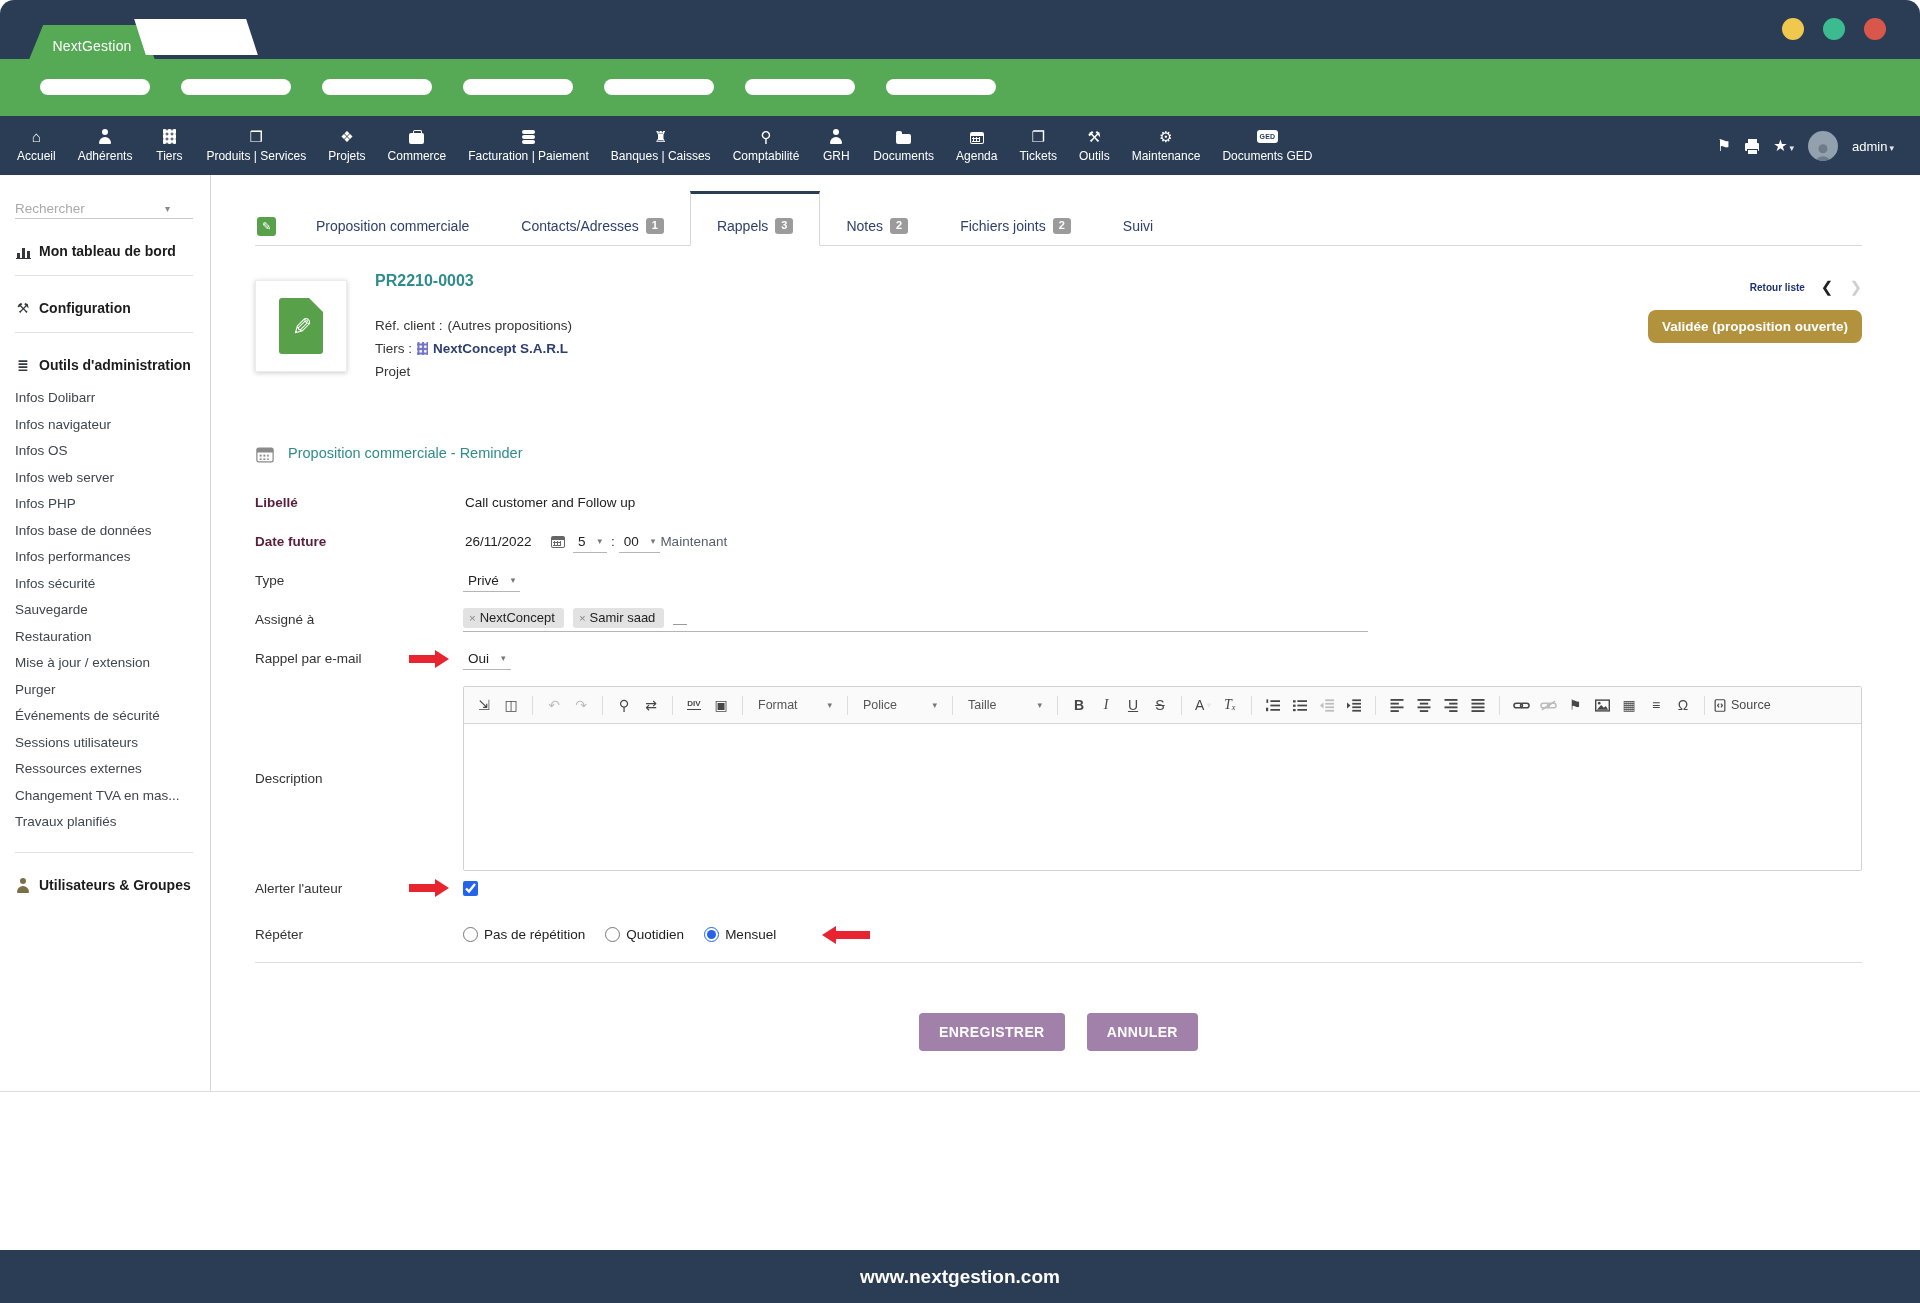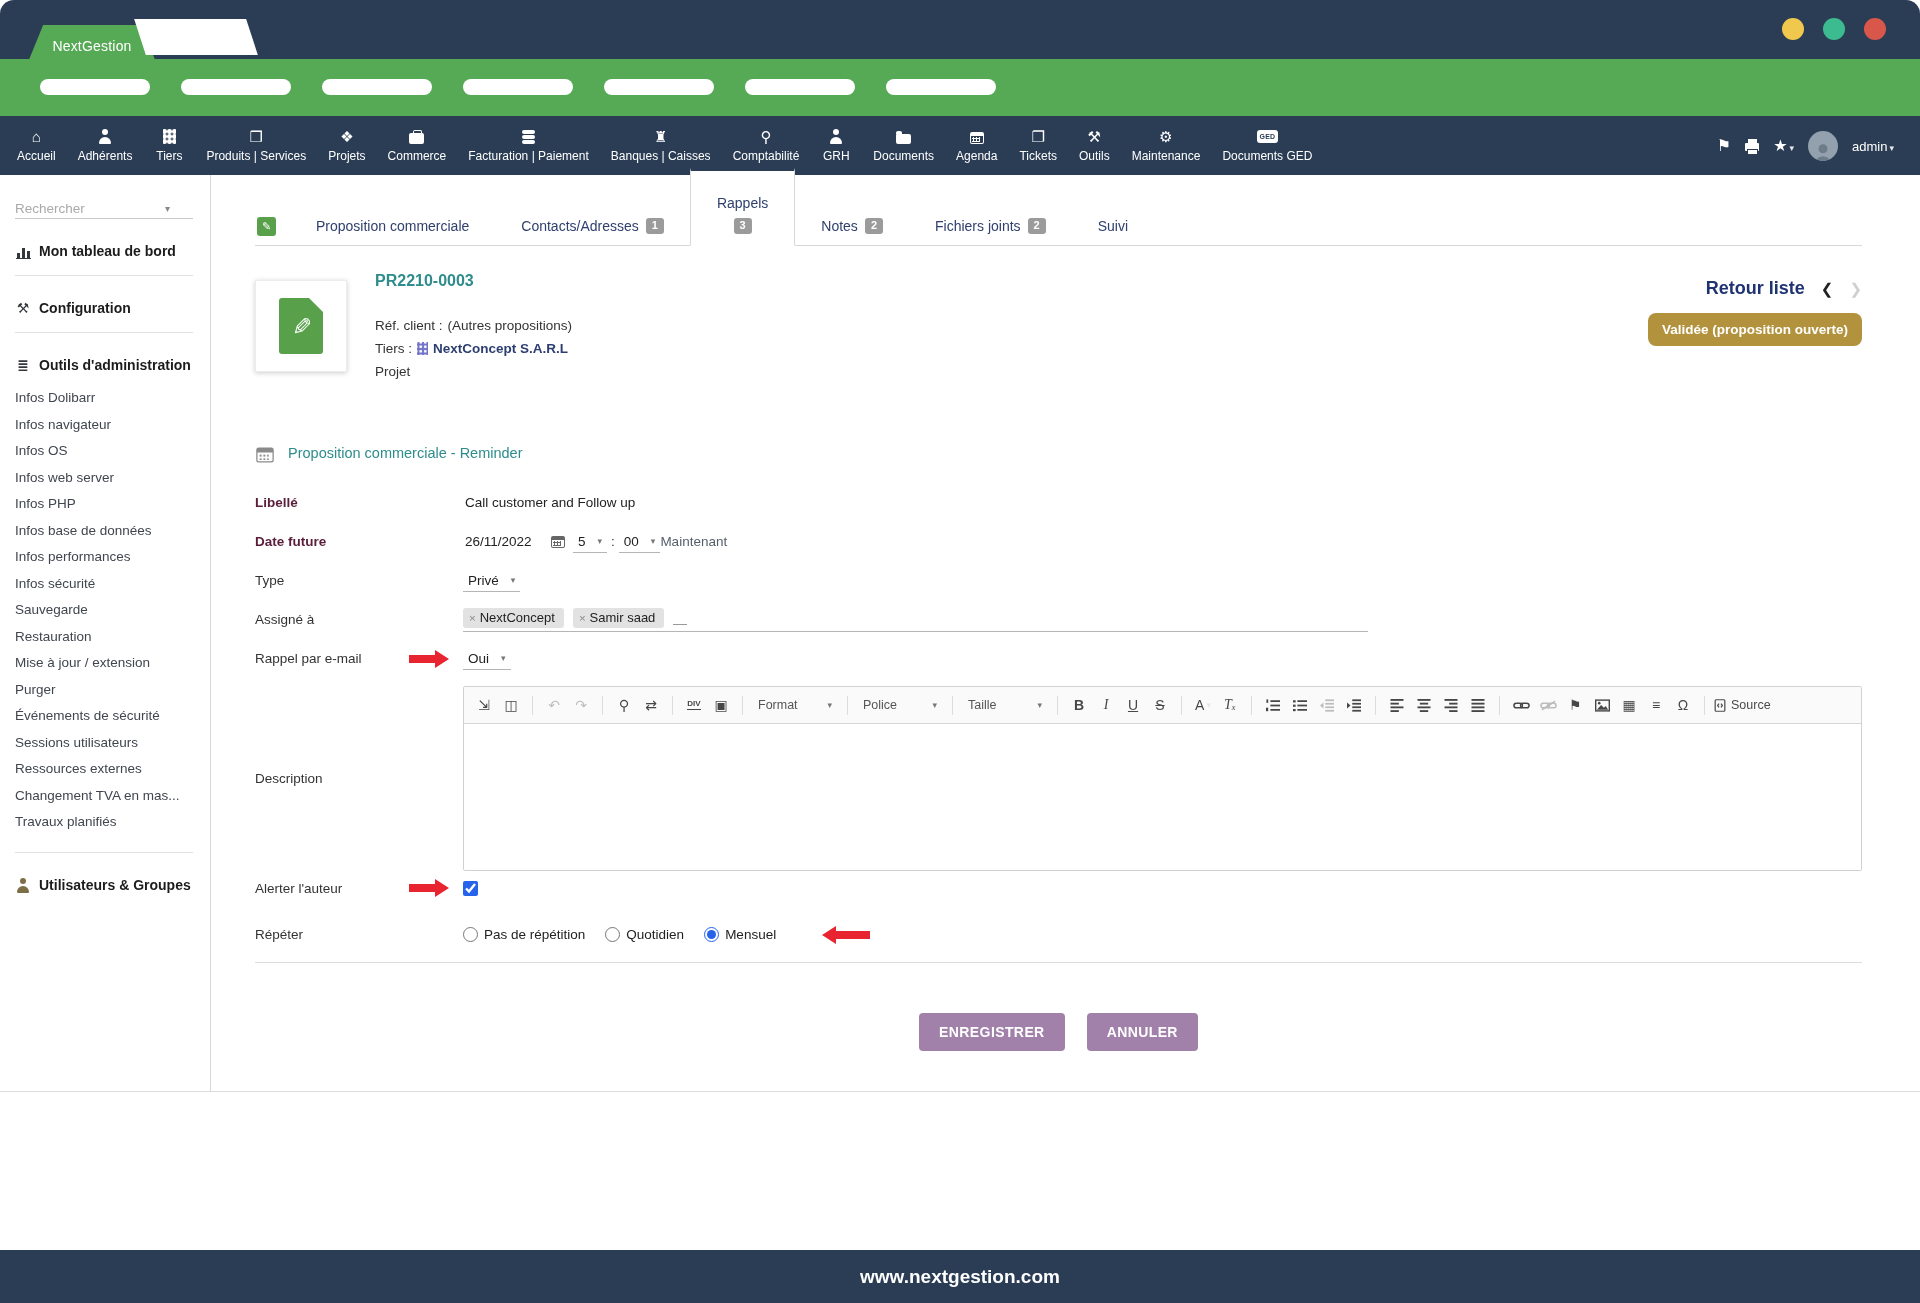--- a/index.html
+++ b/index.html
@@ -68,37 +68,37 @@
   .side-items{margin-top:12px; display:flex; flex-direction:column;}
   .side-link{font-size:13.5px; color:#40454e; line-height:26.5px; cursor:pointer; white-space:nowrap;}
   .users-head .hicon{color:#7c6e47;}
   
   .main{flex:1; padding:0 58px 0 44px; min-width:0;}
   
   .tabs{display:flex; align-items:flex-end; margin-top:30px; border-bottom:1px solid #d8d8d8; height:41px;}
   .tab-doc-icon{width:19px; height:19px; background:#58a14a; border-radius:3px; color:#fff; font-size:11px;
     display:flex; align-items:center; justify-content:center; margin:0 14px 9px 2px;}
   .tab{font-size:14px; color:#30406e; padding:10px 26px 11px; cursor:pointer; display:flex; align-items:center; gap:7px; text-decoration:none;}
-  .tab.active{background:#fff; border:1px solid #d8d8d8; border-top:3px solid var(--navy); border-bottom:1px solid #fff; margin-bottom:-1px; padding-top:24px;flex-direction:column;}
+  .tab.active{background:#fff; border:1px solid #d8d8d8; border-top:3px solid var(--navy); border-bottom:1px solid #fff; margin-bottom:-1px; padding-top:24px;}
   .badge{background:#9b9b9b; color:#fff; font-size:11px; font-weight:bold; border-radius:3px; padding:1.5px 6px; line-height:1.2;}
   
   .doc-header{display:flex; justify-content:space-between; padding-top:26px;}
   .doc-left{display:flex; gap:28px;}
   .photo-card{width:92px; height:92px; background:#fff; border:1px solid #ececec; box-shadow:0 1px 5px rgba(0,0,0,.2);
     display:flex; align-items:center; justify-content:center; margin-top:8px;}
   .doc-icon{position:relative; width:44px; height:56px; background:#58a14a; border-radius:3px; display:flex; align-items:center; justify-content:center;}
   .doc-icon::before{content:""; position:absolute; right:0; top:0; border:7px solid #fff; border-left-color:transparent; border-bottom-color:transparent;}
   .doc-icon .pencil{color:#fff; font-size:24px; transform:rotate(90deg);}
   .doc-ref{color:var(--teal); font-weight:bold; font-size:16px; margin-bottom:24px;}
   .doc-line{font-size:13.5px; color:#333; line-height:23px; display:flex; align-items:center; gap:5px;}
   .doc-line a{color:#2d3e70; font-weight:bold; text-decoration:none; cursor:pointer;}
   .doc-line .i-bldg{--dot:#fff; color:#7474c8; width:11px; height:13px; background-size:4.5px 4.5px;}
   .doc-right{display:flex; flex-direction:column; align-items:flex-end; gap:14px; padding-top:6px;}
   .retour-row{display:flex; align-items:center; gap:16px;}
-  .retour{color:var(--linknavy); font-weight:bold; font-size:18px; text-decoration:none; cursor:pointer;}
+  .retour{color:var(--linknavy); font-weight:bold; font-size:10px; text-decoration:none; cursor:pointer;}
   .chev{font-size:15px; color:#222; cursor:pointer;}
   .chev.disabled{color:#cfcfcf; cursor:default;}
   .status-badge{background:var(--gold); color:#fff; font-weight:bold; font-size:13.5px; border-radius:8px; padding:9px 14px;}
   
   .rem-title{display:flex; align-items:center; gap:16px; margin-top:62px;}
   .rem-title .i-cal{color:#8a8a8a; transform:scale(1.25); margin-left:3px;}
   .rem-title span.t{color:var(--teal); font-size:14.5px;}
   .form{margin-top:22px;}
   .frow{display:flex; align-items:center; min-height:39px;}
   .flabel{width:208px; font-size:13.5px; color:#333; flex-shrink:0; position:relative;}

